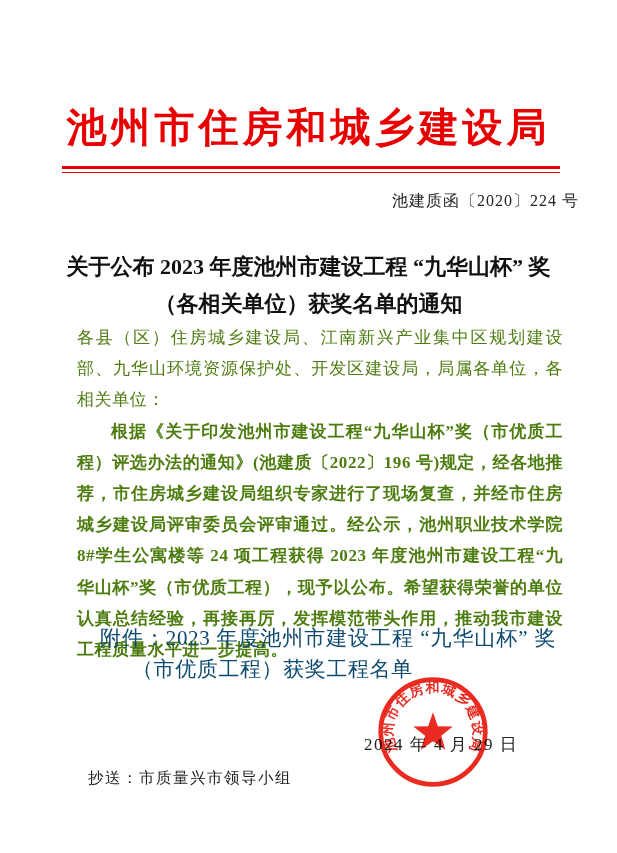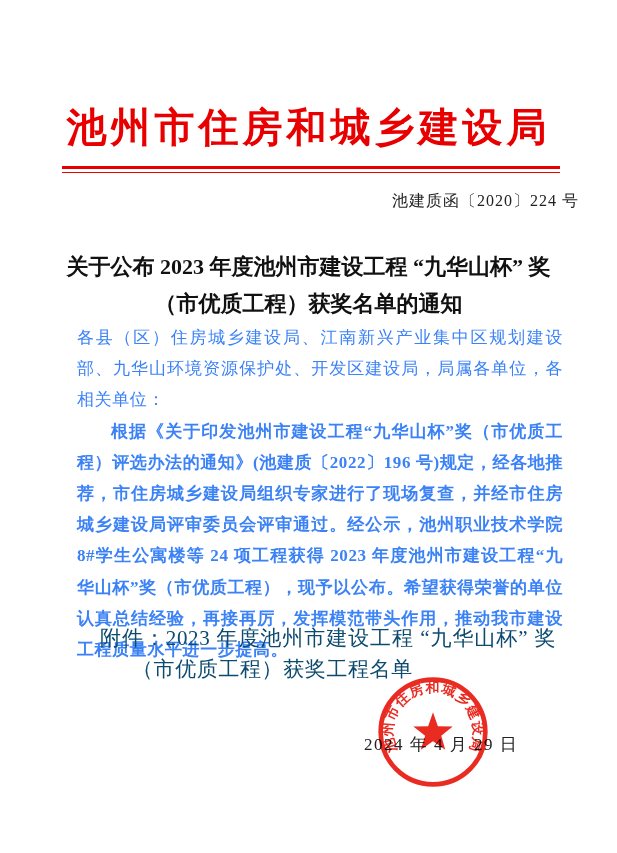--- a/index.html
+++ b/index.html
@@ -58,21 +58,21 @@
   }
   .body-text {
     position: absolute;
     top: 310px;
     left: 77px;
     width: 486px;
     font-size: 17px;
     line-height: 31.2px;
     letter-spacing: 0.6px;
     text-align: justify;
-    color: #3b82f6;
+    color: #4d7c0f;
   }
   .body-text p.para { text-indent: 2em; font-weight: bold; }
   .attachment {
     position: absolute;
     top: 611px;
     left: 132px;
     width: 424px;
     text-indent: -32px;
     font-size: 21px;
     line-height: 31.2px;
@@ -118,35 +118,36 @@
 <div class="page">
 
   <div class="agency" style="color: rgb(232, 0, 0);">池州市住房和城乡建设局</div>
 
   <div class="header-divider" style="color: rgb(232, 0, 0);"></div>
 
   <div class="doc-number">池建质函〔2020〕224 号</div>
 
   <div class="notice-title">
     <div>关于公布 2023 年度池州市建设工程 “九华山杯” 奖</div>
-    <div>（市优质工程）获奖名单的通知</div>
+    <div>（各相关单位）获奖名单的通知</div>
   </div>
 
   <div class="body-text">
     <p class="addressee">各县（区）住房城乡建设局、江南新兴产业集中区规划建设部、九华山环境资源保护处、开发区建设局，局属各单位，各相关单位：</p>
     <p class="para">根据《关于印发池州市建设工程“九华山杯”奖（市优质工程）评选办法的通知》(池建质〔2022〕196 号)规定，经各地推荐，市住房城乡建设局组织专家进行了现场复查，并经市住房城乡建设局评审委员会评审通过。经公示，池州职业技术学院 8#学生公寓楼等 24 项工程获得 2023 年度池州市建设工程“九华山杯”奖（市优质工程），现予以公布。希望获得荣誉的单位认真总结经验，再接再厉，发挥模范带头作用，推动我市建设工程质量水平进一步提高。</p>
   </div>
 
   <p class="attachment">附件：2023 年度池州市建设工程 “九华山杯” 奖（市优质工程）获奖工程名单</p>
 
   <div class="sign-date">2024 年 4 月 29 日</div>
 
   <svg class="seal" viewBox="0 0 110 110" xmlns="http://www.w3.org/2000/svg">
     <circle cx="55" cy="55" r="50.5" fill="none" stroke-width="4.5" stroke="#e8190f"></circle>
     <polygon points="55,36 59.7,49.5 74,49.8 63,58.5 66.8,72.2 55,64 43.2,72.2 47.4,58.5 36,49.8 50.3,49.5" fill="#e8190f"></polygon>
     <path id="sealArc" d="M 18.3 68.3 A 39 39 0 1 1 91.7 68.3" fill="none"></path>
     <text font-size="13.5" font-weight="bold" letter-spacing="1" fill="#e8190f">
       <textPath href="#sealArc" startOffset="50%" text-anchor="middle">池州市住房和城乡建设局</textPath>
     </text>
   </svg>
 
+  <div class="cc-line">抄送：市质量兴市领导小组</div>
 
 </div>
 
 </body></html>

